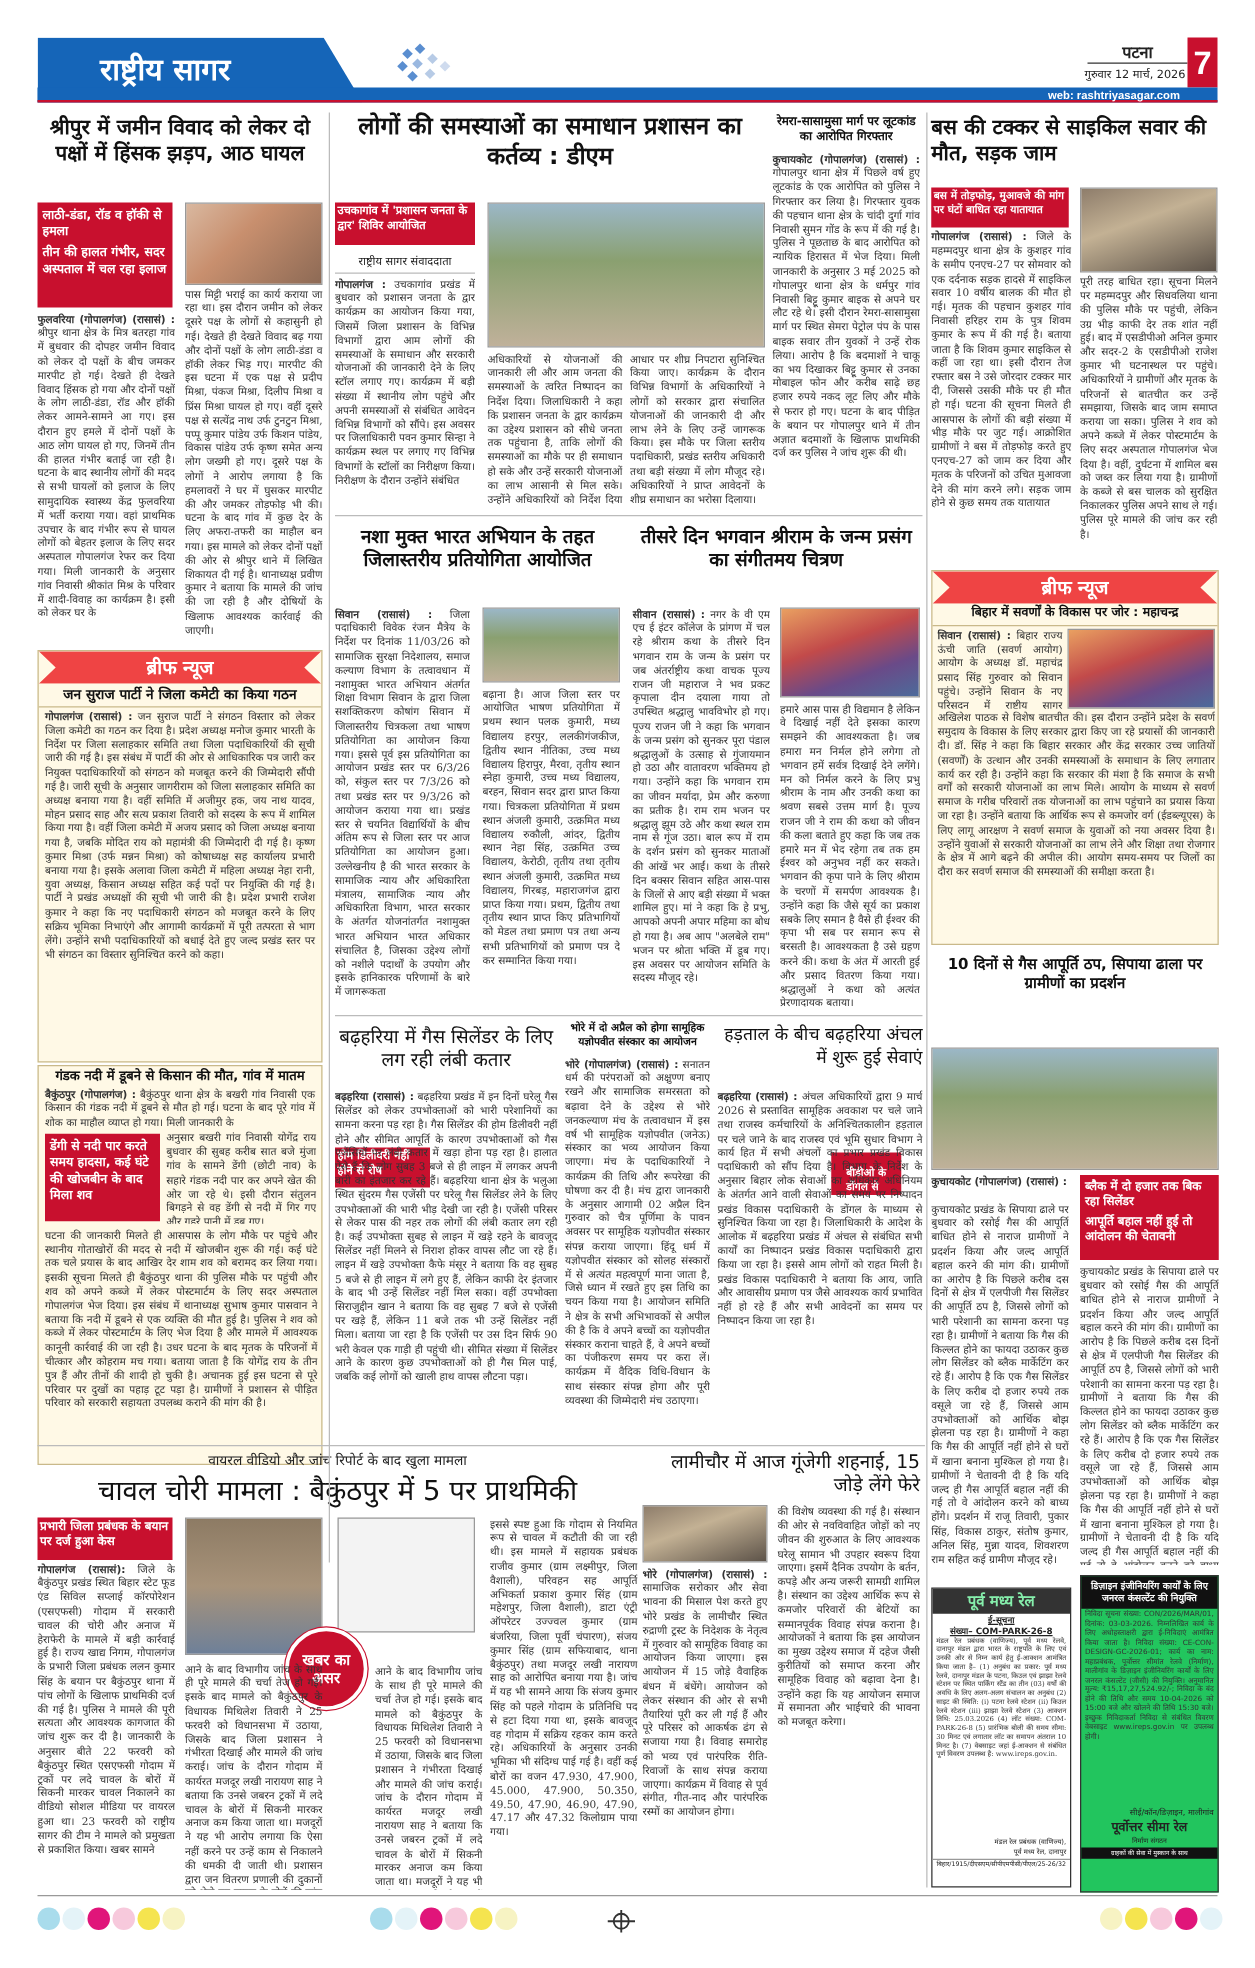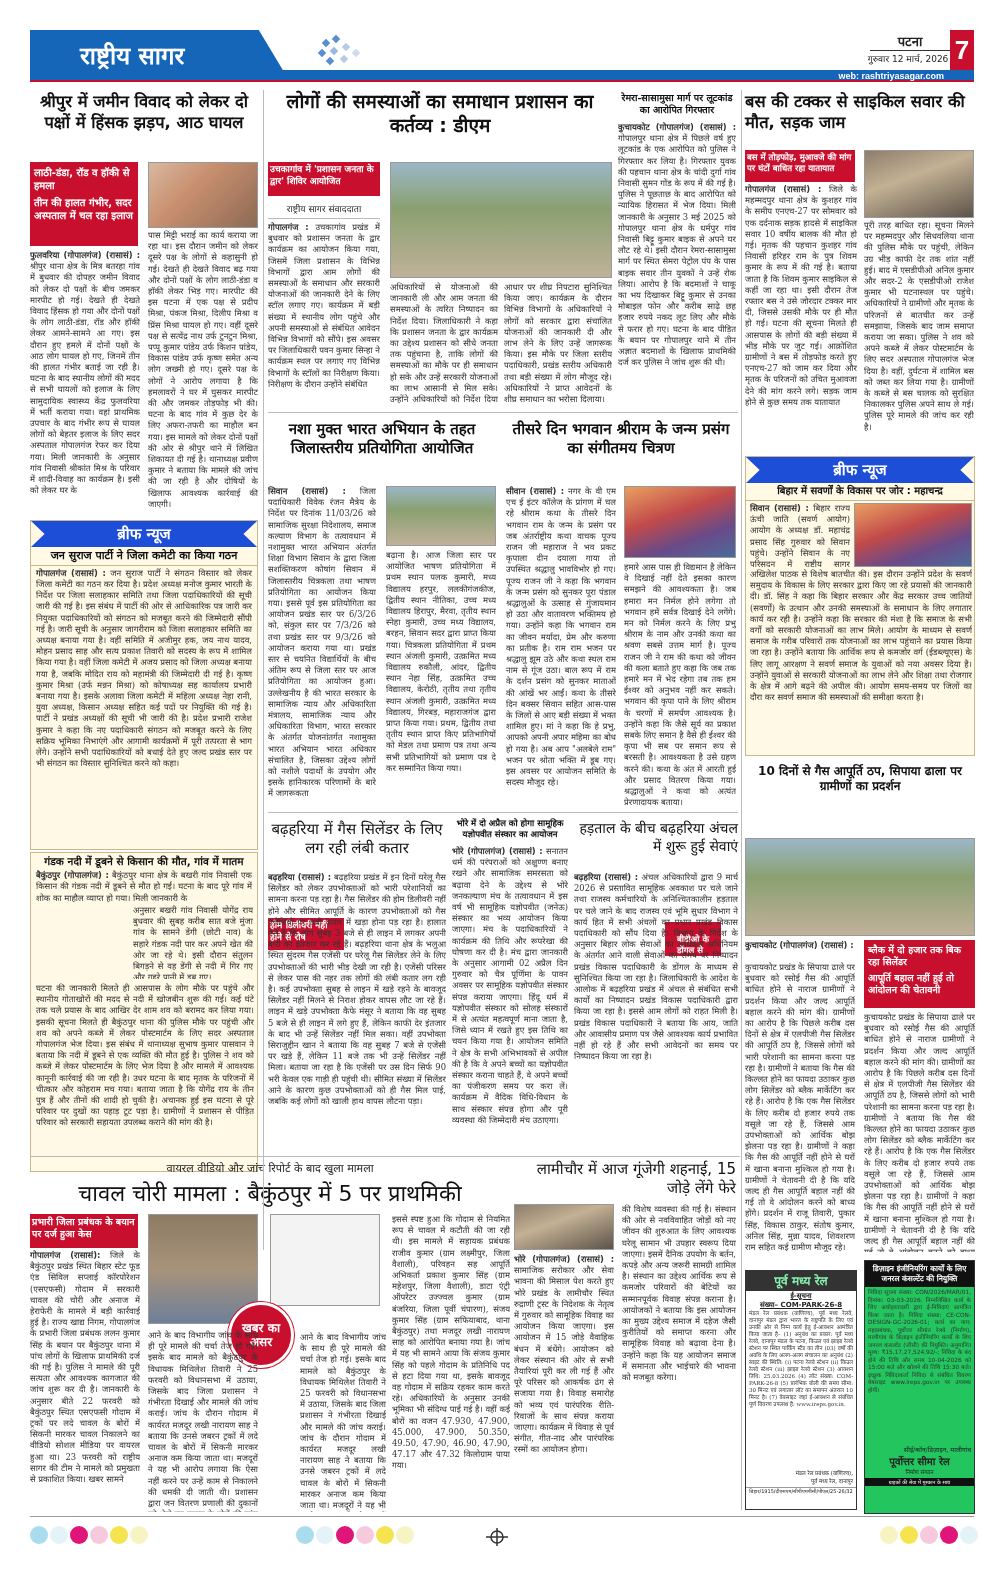--- a/index.html
+++ b/index.html
@@ -19,21 +19,21 @@
 .hl{font-weight:bold;color:#111;line-height:1.25;font-family:"DejaVu Sans",sans-serif}
 .redbox{background:#c8102e;color:#fff;font-weight:bold;padding:4px;line-height:1.3}
 .body{font-size:8.4px;line-height:11.2px;color:#333;text-align:justify;overflow:hidden;font-family:"DejaVu Serif",serif}
 .body b{font-family:"DejaVu Sans",sans-serif}
 .photo{background:linear-gradient(135deg,#b49a7c,#7b6b5c 50%,#4d5c6f);border:1px solid #999}
 .photo2{background:linear-gradient(135deg,#d9b8a0,#c88f6e 40%,#8d6a55)}
 .photo3{background:linear-gradient(160deg,#e9a061,#c24a4a 40%,#6a4a88 70%,#4c6b9b)}
 .photo4{background:linear-gradient(180deg,#9bb7c7,#8aa070 40%,#c0b19a)}
 .photo5{background:linear-gradient(160deg,#8e7d6b,#c3b194 40%,#5d5349)}
 .brief{background:#fff9e6;border:1px solid #c9b98a}
-.brief-banner{background:#1d4ed8;color:#fff;font:bold 15px "DejaVu Sans",sans-serif;text-align:center;height:26px;line-height:26px;clip-path:polygon(0 0,100% 0,94% 50%,100% 100%,0 100%,6% 50%)}
+.brief-banner{background:#ef4444;color:#fff;font:bold 15px "DejaVu Sans",sans-serif;text-align:center;height:26px;line-height:26px;clip-path:polygon(0 0,100% 0,94% 50%,100% 100%,0 100%,6% 50%)}
 .rule{background:#bbb;height:1px}
 .dots{display:flex;gap:2px}
 .dots span{width:18px;height:18px;border-radius:50%;display:inline-block}
 .adbox{border:1px solid #333}
 .khabar{border-radius:50%;background:#c8102e;color:#fff;font-weight:bold;text-align:center;line-height:1.2;display:flex;align-items:center;justify-content:center;flex-direction:column;border:3px solid #fff;box-shadow:0 0 0 1px #c8102e}
 .vline{background:#bbb;width:1px}
 </style>
 </head>
 <body>
 
@@ -67,20 +67,21 @@
 <div class="abs body" style="left:148px;top:230px;width:110px;height:282px">पास मिट्टी भराई का कार्य कराया जा रहा था। इस दौरान जमीन को लेकर दूसरे पक्ष के लोगों से कहासुनी हो गई। देखते ही देखते विवाद बढ़ गया और दोनों पक्षों के लोग लाठी-डंडा व हॉकी लेकर भिड़ गए। मारपीट की इस घटना में एक पक्ष से प्रदीप मिश्रा, पंकज मिश्रा, दिलीप मिश्रा व प्रिंस मिश्रा घायल हो गए। वहीं दूसरे पक्ष से सत्येंद्र नाथ उर्फ टुनटुन मिश्रा, पप्पू कुमार पांडेय उर्फ किशन पांडेय, विकास पांडेय उर्फ कृष्ण समेत अन्य लोग जख्मी हो गए। दूसरे पक्ष के लोगों ने आरोप लगाया है कि हमलावरों ने घर में घुसकर मारपीट की और जमकर तोड़फोड़ भी की। घटना के बाद गांव में कुछ देर के लिए अफरा-तफरी का माहौल बन गया। इस मामले को लेकर दोनों पक्षों की ओर से श्रीपुर थाने में लिखित शिकायत दी गई है। थानाध्यक्ष प्रवीण कुमार ने बताया कि मामले की जांच की जा रही है और दोषियों के खिलाफ आवश्यक कार्रवाई की जाएगी।</div>
 
 <div class="abs brief" style="left:30px;top:520px;width:228px;height:330px">
   <div class="brief-banner">ब्रीफ न्यूज</div>
   <div class="hl" style="font-size:11px;text-align:center;padding:2px 2px;border-bottom:1px solid #c9b98a">जन सुराज पार्टी ने जिला कमेटी का किया गठन</div>
   <div class="body" style="padding:2px 5px;height:290px"><b>गोपालगंज (रासासं) :</b> <span>जन सुराज पार्टी ने संगठन विस्तार को लेकर जिला कमेटी का गठन कर दिया है। प्रदेश अध्यक्ष मनोज कुमार भारती के निर्देश पर जिला सलाहकार समिति तथा जिला पदाधिकारियों की सूची जारी की गई है। इस संबंध में पार्टी की ओर से आधिकारिक पत्र जारी कर नियुक्त पदाधिकारियों को संगठन को मजबूत करने की जिम्मेदारी सौंपी गई है। जारी सूची के अनुसार जागरीराम को जिला सलाहकार समिति का अध्यक्ष बनाया गया है। वहीं समिति में अजीमुर हक, जय नाथ यादव, मोहन प्रसाद साह और सत्य प्रकाश तिवारी को सदस्य के रूप में शामिल किया गया है। वहीं जिला कमेटी में अजय प्रसाद को जिला अध्यक्ष बनाया गया है, जबकि मोदित राय को महामंत्री की जिम्मेदारी दी गई है। कृष्ण कुमार मिश्रा (उर्फ मन्नन मिश्रा) को कोषाध्यक्ष सह कार्यालय प्रभारी बनाया गया है। इसके अलावा जिला कमेटी में महिला अध्यक्ष नेहा रानी, युवा अध्यक्ष, किसान अध्यक्ष सहित कई पदों पर नियुक्ति की गई है। पार्टी ने प्रखंड अध्यक्षों की सूची भी जारी की है। प्रदेश प्रभारी राजेश कुमार ने कहा कि नए पदाधिकारी संगठन को मजबूत करने के लिए सक्रिय भूमिका निभाएंगे और आगामी कार्यक्रमों में पूरी तत्परता से भाग लेंगे। उन्होंने सभी पदाधिकारियों को बधाई देते हुए जल्द प्रखंड स्तर पर भी संगठन का विस्तार सुनिश्चित करने को कहा।</span></div>
 </div>
 <div class="abs brief" style="left:30px;top:852px;width:228px;height:320px">
   <div class="hl" style="font-size:10.5px;text-align:center;padding:2px">गंडक नदी में डूबने से किसान की मौत, गांव में मातम</div>
   <div class="body" style="padding:0 5px;height:34px"><b>बैकुंठपुर (गोपालगंज) :</b> <span>बैकुंठपुर थाना क्षेत्र के बखरी गांव निवासी एक किसान की गंडक नदी में डूबने से मौत हो गई। घटना के बाद पूरे गांव में शोक का माहौल व्याप्त हो गया। मिली जानकारी के</span></div>
+  <div class="redbox" style="position:absolute;left:5px;top:54px;width:92px;height:70px;font-size:10px">डेंगी से नदी पार करते समय हादसा, कई घंटे की खोजबीन के बाद मिला शव</div>
   <div class="body" style="position:absolute;left:102px;top:52px;width:120px;height:74px">अनुसार बखरी गांव निवासी योगेंद्र राय बुधवार की सुबह करीब सात बजे मुंजा गांव के सामने डेंगी (छोटी नाव) के सहारे गंडक नदी पार कर अपने खेत की ओर जा रहे थे। इसी दौरान संतुलन बिगड़ने से वह डेंगी से नदी में गिर गए और गहरे पानी में डूब गए।</div>
   <div class="body" style="position:absolute;left:5px;top:130px;width:218px;height:186px">घटना की जानकारी मिलते ही आसपास के लोग मौके पर पहुंचे और स्थानीय गोताखोरों की मदद से नदी में खोजबीन शुरू की गई। कई घंटे तक चले प्रयास के बाद आखिर देर शाम शव को बरामद कर लिया गया। इसकी सूचना मिलते ही बैकुंठपुर थाना की पुलिस मौके पर पहुंची और शव को अपने कब्जे में लेकर पोस्टमार्टम के लिए सदर अस्पताल गोपालगंज भेज दिया। इस संबंध में थानाध्यक्ष सुभाष कुमार पासवान ने बताया कि नदी में डूबने से एक व्यक्ति की मौत हुई है। पुलिस ने शव को कब्जे में लेकर पोस्टमार्टम के लिए भेज दिया है और मामले में आवश्यक कानूनी कार्रवाई की जा रही है। उधर घटना के बाद मृतक के परिजनों में चीत्कार और कोहराम मच गया। बताया जाता है कि योगेंद्र राय के तीन पुत्र हैं और तीनों की शादी हो चुकी है। अचानक हुई इस घटना से पूरे परिवार पर दुखों का पहाड़ टूट पड़ा है। ग्रामीणों ने प्रशासन से पीड़ित परिवार को सरकारी सहायता उपलब्ध कराने की मांग की है।</div>
 </div>
 
 <div class="abs hl" style="left:268px;top:90px;width:344px;font-size:19px;text-align:center">लोगों की समस्याओं का समाधान प्रशासन का कर्तव्य : डीएम</div>
 <div class="abs redbox" style="left:268px;top:162px;width:112px;height:34px;font-size:9px;padding:2px">उचकागांव में 'प्रशासन जनता के द्वार' शिविर आयोजित</div>
 <div class="abs" style="left:268px;top:202px;width:112px;font-size:9px;text-align:center;border-bottom:1px solid #bbb;padding-bottom:3px">राष्ट्रीय सागर संवाददाता</div>
 <div class="abs photo photo4" style="left:390px;top:162px;width:222px;height:116px"></div>
 <div class="abs body" style="left:268px;top:222px;width:112px;height:182px"><b>गोपालगंज :</b> <span>उचकागांव प्रखंड में बुधवार को प्रशासन जनता के द्वार कार्यक्रम का आयोजन किया गया, जिसमें जिला प्रशासन के विभिन्न विभागों द्वारा आम लोगों की समस्याओं के समाधान और सरकारी योजनाओं की जानकारी देने के लिए स्टॉल लगाए गए। कार्यक्रम में बड़ी संख्या में स्थानीय लोग पहुंचे और अपनी समस्याओं से संबंधित आवेदन विभिन्न विभागों को सौंपे। इस अवसर पर जिलाधिकारी पवन कुमार सिन्हा ने कार्यक्रम स्थल पर लगाए गए विभिन्न विभागों के स्टॉलों का निरीक्षण किया। निरीक्षण के दौरान उन्होंने संबंधित</span></div>
 <div class="abs body" style="left:390px;top:282px;width:108px;height:122px">अधिकारियों से योजनाओं की जानकारी ली और आम जनता की समस्याओं के त्वरित निष्पादन का निर्देश दिया। जिलाधिकारी ने कहा कि प्रशासन जनता के द्वार कार्यक्रम का उद्देश्य प्रशासन को सीधे जनता तक पहुंचाना है, ताकि लोगों की समस्याओं का मौके पर ही समाधान हो सके और उन्हें सरकारी योजनाओं का लाभ आसानी से मिल सके। उन्होंने अधिकारियों को निर्देश दिया कि प्राप्त आवेदनों का प्राथमिकता के</div>

